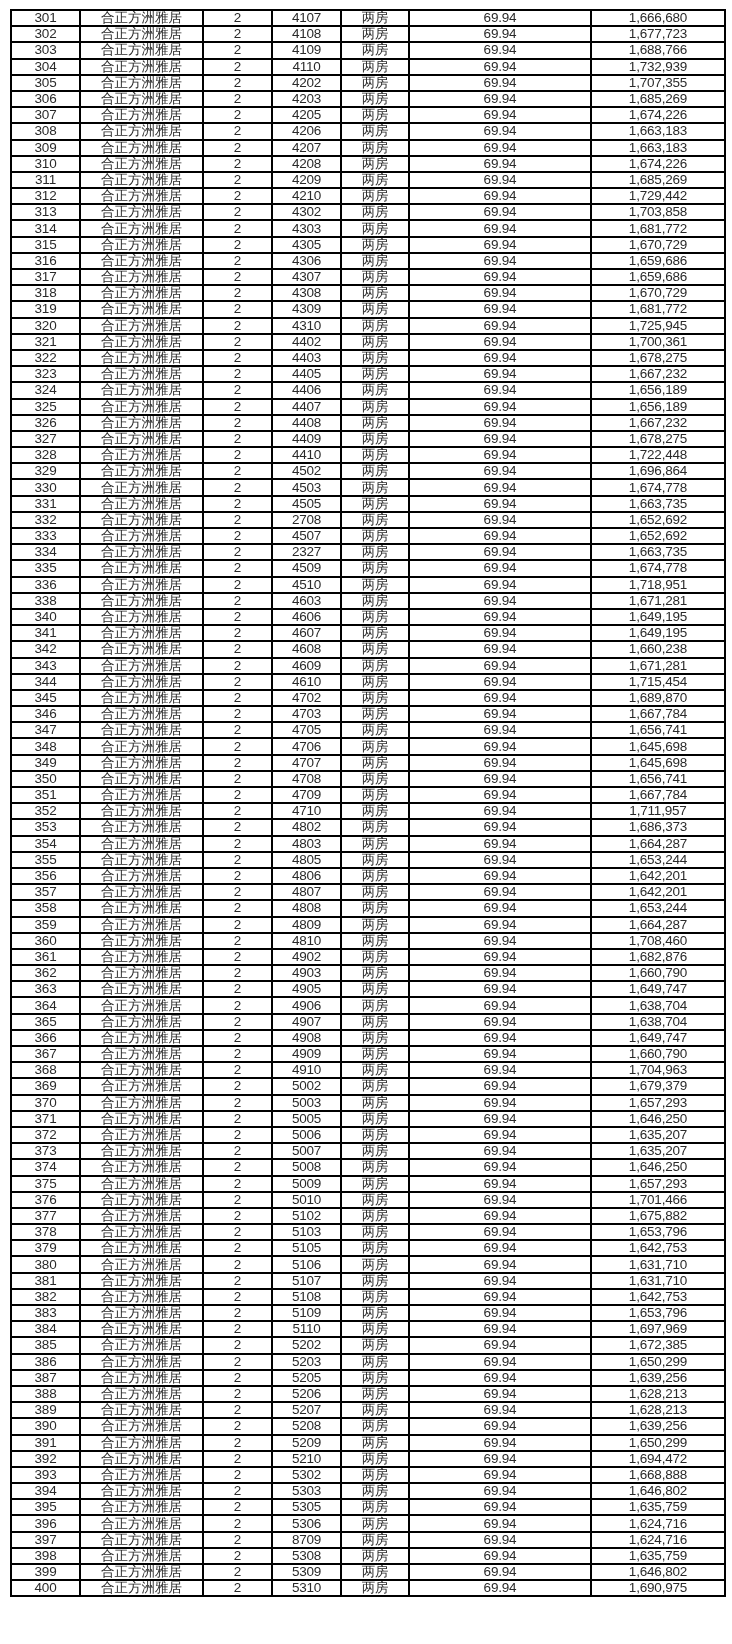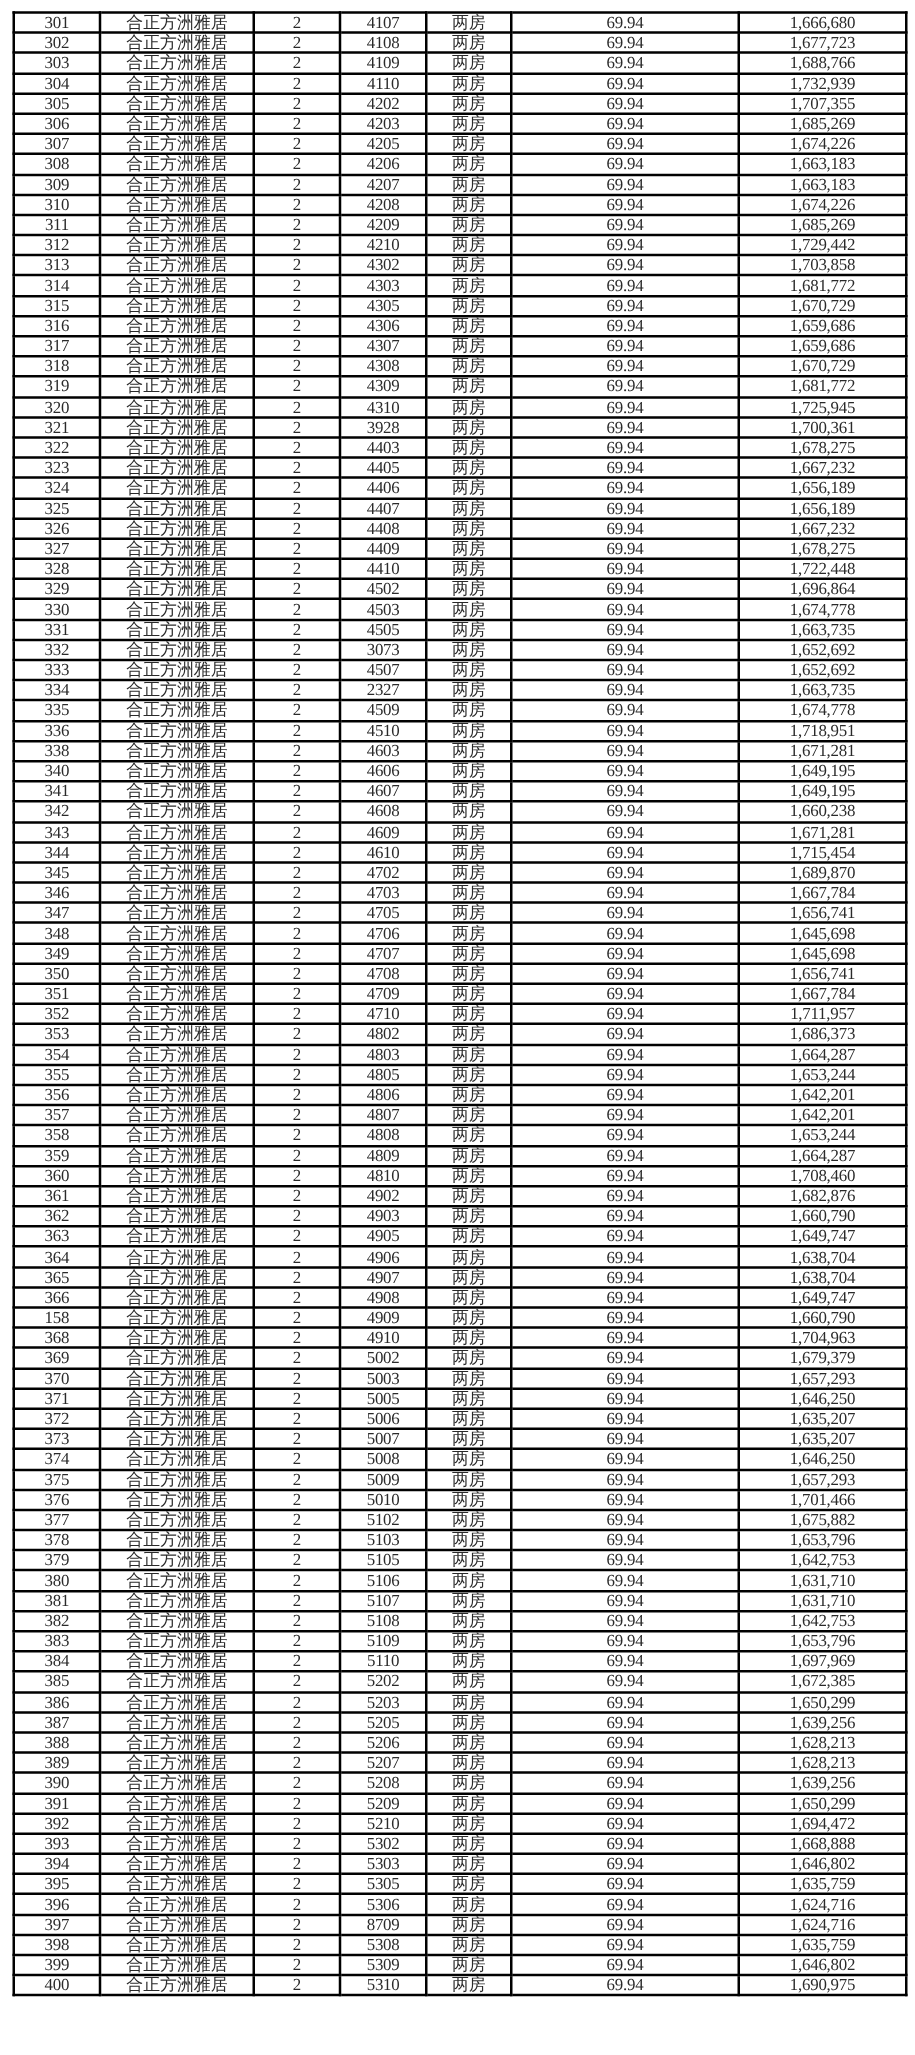--- a/index.html
+++ b/index.html
@@ -15,21 +15,20 @@
     font-family: "Liberation Sans", "DejaVu Sans", sans-serif;
   }
   #sheet {
     position: absolute;
     left: 10px;
     top: 9px;
     width: 714px;
     border-collapse: collapse;
     table-layout: fixed;
     border: 2px solid #000;
-    font-family: Liberation Serif, serif;
   }
   #sheet td {
     height: 14.2px;
     padding: 0;
     border: 2px solid #000;
     text-align: center;
     vertical-align: middle;
     font-size: 13.5px;
     line-height: 12px;
     color: #2a2a2a;
@@ -237,21 +236,21 @@
         <td>2</td>
         <td>4310</td>
         <td>两房</td>
         <td>69.94</td>
         <td>1,725,945</td>
       </tr>
       <tr>
         <td>321</td>
         <td class="proj">合正方洲雅居</td>
         <td>2</td>
-        <td>3928</td>
+        <td>4402</td>
         <td>两房</td>
         <td>69.94</td>
         <td>1,700,361</td>
       </tr>
       <tr>
         <td>322</td>
         <td class="proj">合正方洲雅居</td>
         <td>2</td>
         <td>4403</td>
         <td>两房</td>
@@ -336,21 +335,21 @@
         <td>2</td>
         <td>4505</td>
         <td>两房</td>
         <td>69.94</td>
         <td>1,663,735</td>
       </tr>
       <tr>
         <td>332</td>
         <td class="proj">合正方洲雅居</td>
         <td>2</td>
-        <td>3073</td>
+        <td>2708</td>
         <td>两房</td>
         <td>69.94</td>
         <td>1,652,692</td>
       </tr>
       <tr>
         <td>333</td>
         <td class="proj">合正方洲雅居</td>
         <td>2</td>
         <td>4507</td>
         <td>两房</td>
@@ -630,21 +629,21 @@
       <tr>
         <td>366</td>
         <td class="proj">合正方洲雅居</td>
         <td>2</td>
         <td>4908</td>
         <td>两房</td>
         <td>69.94</td>
         <td>1,649,747</td>
       </tr>
       <tr>
-        <td>158</td>
+        <td>367</td>
         <td class="proj">合正方洲雅居</td>
         <td>2</td>
         <td>4909</td>
         <td>两房</td>
         <td>69.94</td>
         <td>1,660,790</td>
       </tr>
       <tr>
         <td>368</td>
         <td class="proj">合正方洲雅居</td>

